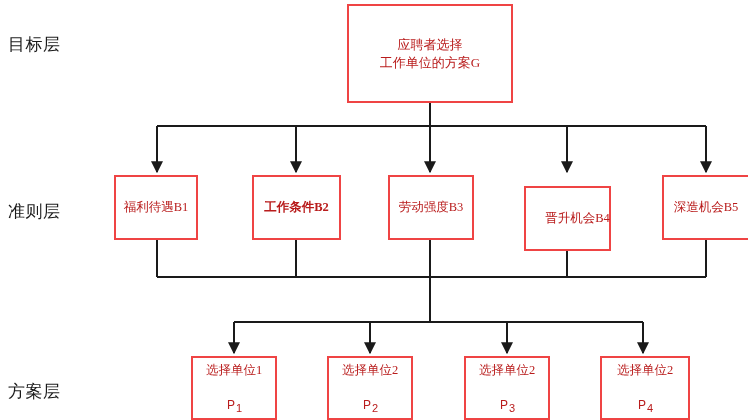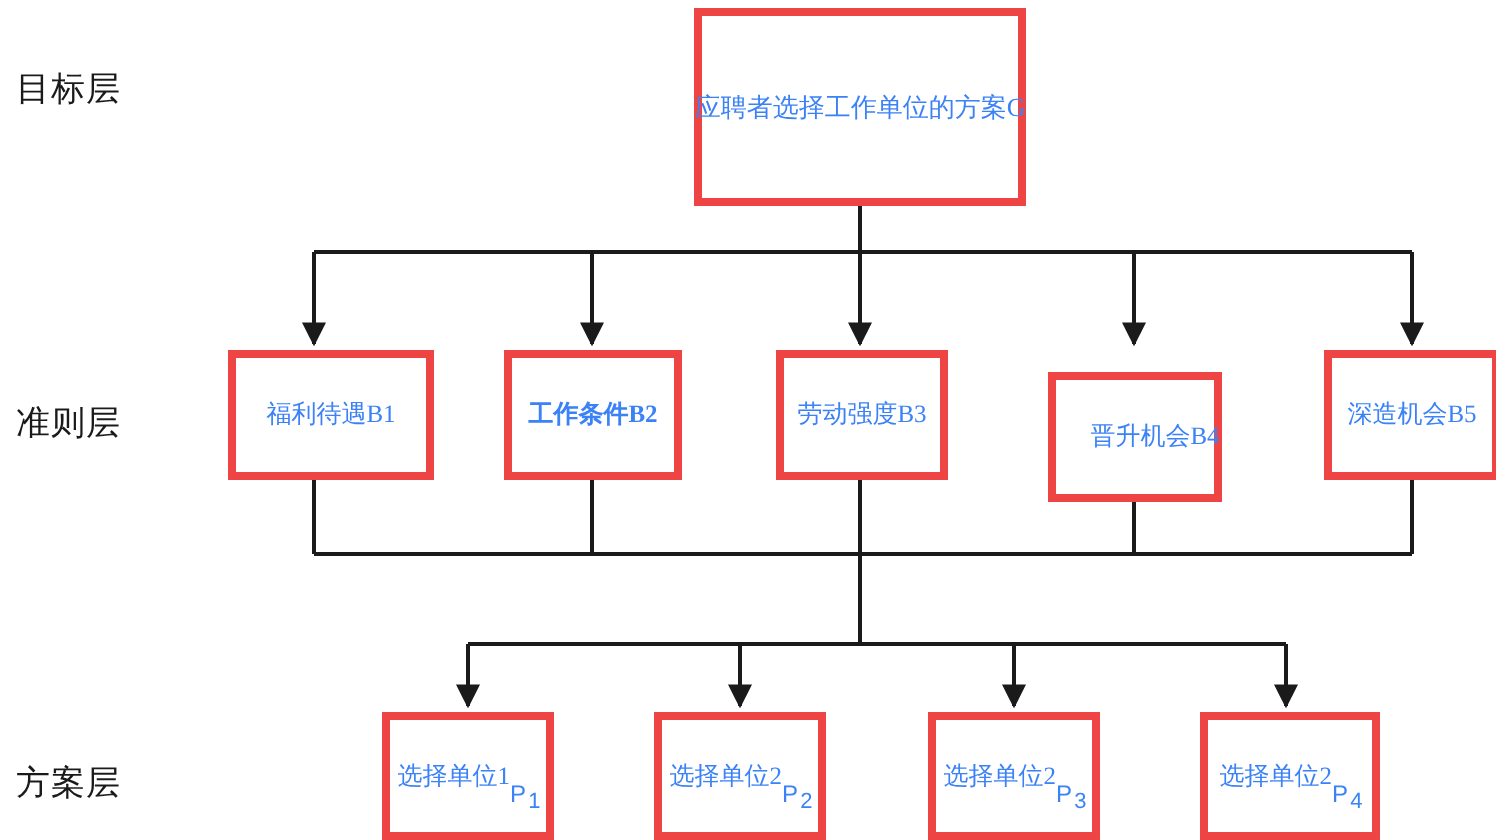--- a/index.html
+++ b/index.html
@@ -30,28 +30,28 @@
     position: absolute;
     font-size: 17px;
     color: #1a1a1a;
     letter-spacing: 0.5px;
     white-space: nowrap;
     font-family: "Liberation Serif", "DejaVu Serif", serif;
   }
   .node {
     position: absolute;
     box-sizing: border-box;
-    border: 4px solid #ef4444;
+    border: 2px solid #ef4444;
     background: #ffffff;
     display: flex;
-    flex-direction: row;
+    flex-direction: column;
     align-items: center;
     justify-content: center;
     text-align: center;
-    color: #3b82f6;
+    color: #b91c1c;
     line-height: 1.35;
     font-family: "Liberation Serif", "DejaVu Serif", serif;
   }
   .node .line {
     display: block;
     white-space: nowrap;
   }
   .node-goal {
     font-size: 13px;
   }
@@ -119,21 +119,21 @@
 
   <div class="layer-label" style="left:8px; top:33px;">目标层</div>
   <div class="layer-label" style="left:8px; top:200px;">准则层</div>
   <div class="layer-label" style="left:8px; top:380px;">方案层</div>
 
   <div class="node node-goal" style="left:347px; top:4px; width:166px; height:99px;">
     <span class="line">应聘者选择</span>
     <span class="line">工作单位的方案G</span>
   </div>
 
-  <div class="node node-crit" style="left:114px; top:175px; width:103px; height:65px;">
+  <div class="node node-crit" style="left:114px; top:175px; width:84px; height:65px;">
     <span class="line">福利待遇B1</span>
   </div>
   <div class="node node-crit" style="left:252px; top:175px; width:89px; height:65px;font-weight:bold;">
     <span class="line">工作条件B2</span>
   </div>
   <div class="node node-crit" style="left:388px; top:175px; width:86px; height:65px;">
     <span class="line">劳动强度B3</span>
   </div>
   <div class="node node-crit" style="left:524px; top:186px; width:87px; height:65px;padding-left:20px;">
     <span class="line">晋升机会B4</span>

